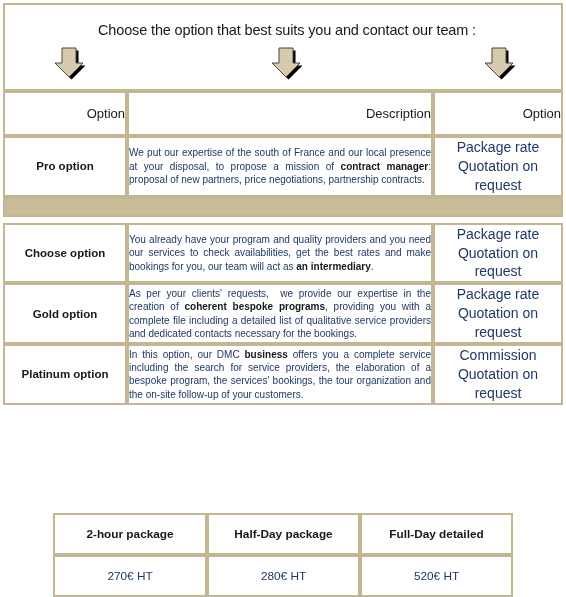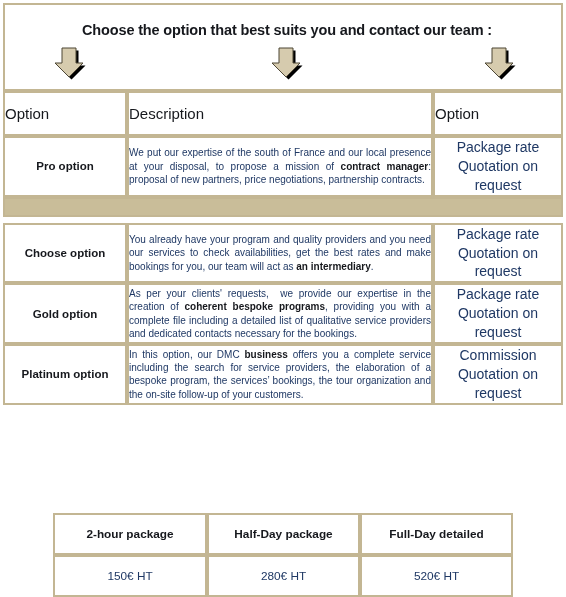--- a/index.html
+++ b/index.html
@@ -40,21 +40,21 @@
 
   
   .title-cell {
     height: 84px;
     text-align: center;
     padding: 0 !important;
     position: relative;
   }
   .title-text {
     font-size: 14.5px;
-    font-weight: bold;
+    font-weight: normal;
     color: #16181d;
     letter-spacing: -0.15px;
     margin-top: 14px;
     display: block;
     margin-left: 8px;
   }
 
   .arrow-row {
     position: relative;
     height: 42px;
@@ -67,22 +67,22 @@
     height: 36px;
   }
   .arrow.a1 { left: 48px; }
   .arrow.a2 { left: 265px; }
   .arrow.a3 { left: 478px; }
   .arrow svg { display: block; }
 
   
   .hdr-cell {
     height: 41px;
-    text-align: left;
-    font-size: 15px;
+    text-align: right;
+    font-size: 13px;
     color: #16181d;
     font-weight: normal;
   }
 
   
   .opt-cell {
     text-align: center;
     font-size: 11.5px;
     font-weight: bold;
     color: #16181d;
@@ -255,20 +255,20 @@
       <col style="width:153px">
       <col style="width:153px">
     </colgroup>
     <tbody>
       <tr>
         <td class="pkg-head">2-hour package</td>
         <td class="pkg-head">Half-Day package</td>
         <td class="pkg-head">Full-Day detailed</td>
       </tr>
       <tr>
-        <td class="pkg-val">150€ HT</td>
+        <td class="pkg-val">270€ HT</td>
         <td class="pkg-val">280€ HT</td>
         <td class="pkg-val">520€ HT</td>
       </tr>
     </tbody>
   </table>
 
 </div>
 
 </body></html>

